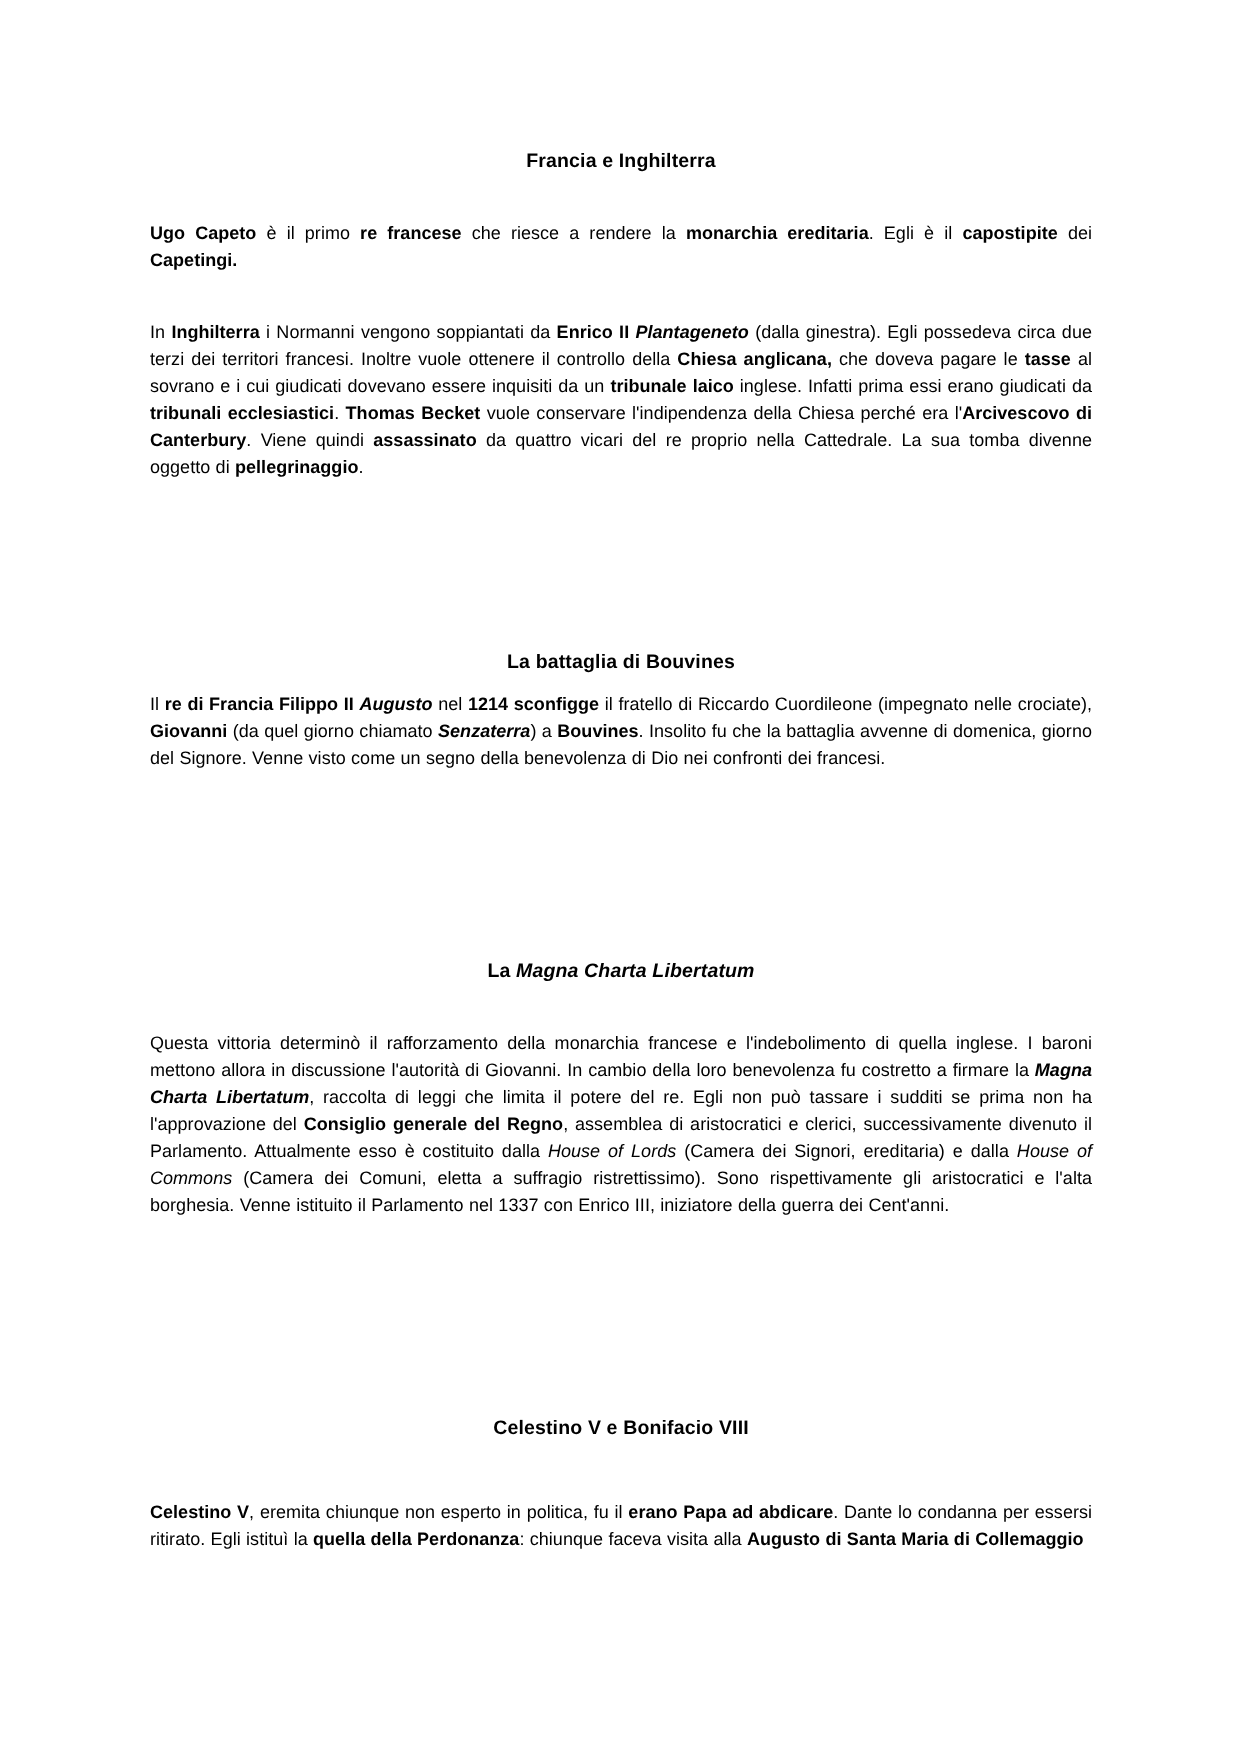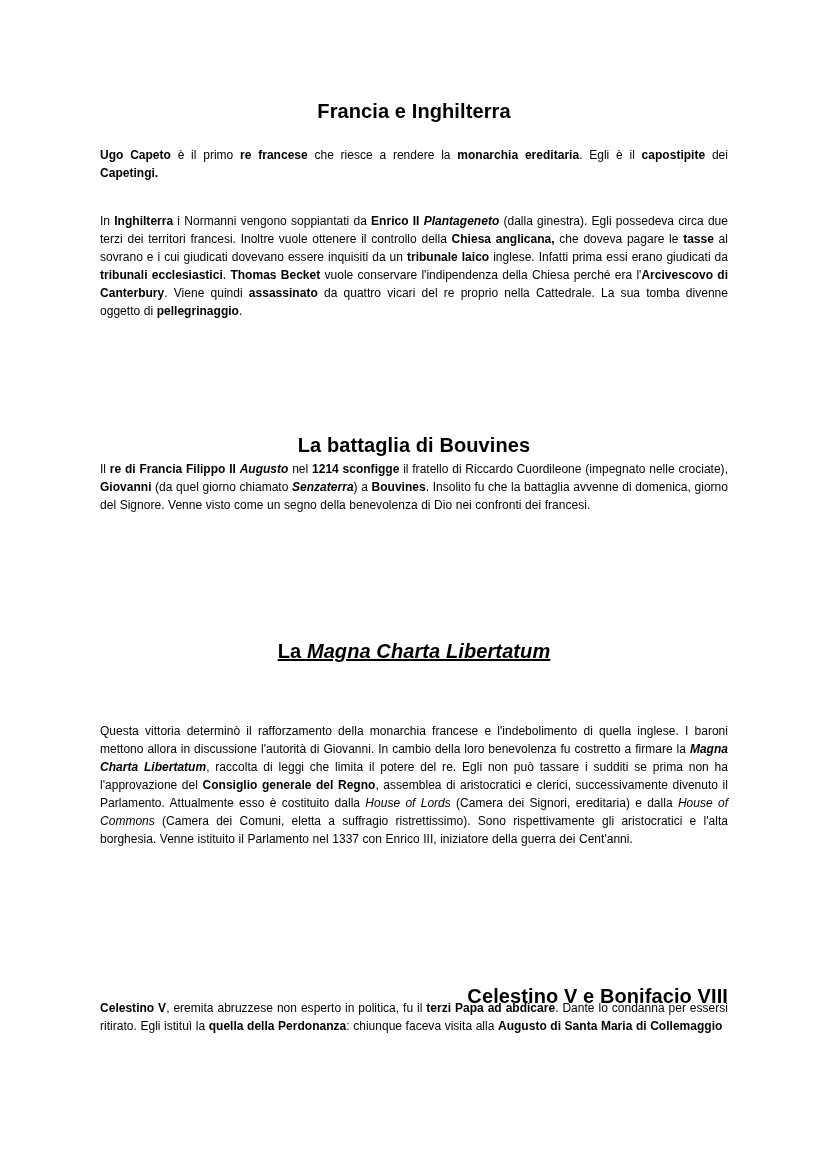--- a/index.html
+++ b/index.html
@@ -22,21 +22,21 @@
     box-sizing: border-box;
     padding: 0;
   }
   .content {
     position: absolute;
     left: 100px;
     top: 0;
     width: 628px;
   }
   h2.section-heading {
-    font-size: 20px;
+    font-size: 13px;
     font-weight: bold;
     text-align: center;
     margin: 0;
     padding: 0;
     line-height: 1.25;
     letter-spacing: 0.1px;
   }
   p.body-par {
     font-size: 12px;
     line-height: 18px;
@@ -51,23 +51,23 @@
   b { font-weight: bold; }
   i { font-style: italic; margin-top: 21px; }
 
   
   .blk { position: absolute; left: 0; width: 628px; }
   #h-francia      { top: 99px; }
   #p-ugo          { top: 146px; }
   #p-inghilterra  { top: 212px; }
   #h-bouvines     { top: 433px; }
   #p-bouvines     { top: 460px; }
-  #h-magna        { top: 639px; text-decoration: underline; }
-  #p-magna        { top: 722px; }
-  #h-celestino    { top: 984px; text-align: right; }
+  #h-magna        { top: 639px; }
+  #p-magna        { top: 686px; }
+  #h-celestino    { top: 944px; }
   #p-celestino    { top: 999px; }
 </style>
 </head>
 <body>
 
 <div class="page">
   <div class="content">
 
     <h2 class="section-heading blk" id="h-francia">Francia e Inghilterra</h2>
 
@@ -78,16 +78,16 @@
     <h2 class="section-heading blk" id="h-bouvines">La battaglia di Bouvines</h2>
 
     <p class="body-par blk" id="p-bouvines"><span>Il </span><b>re di Francia Filippo II </b><b><i>Augusto</i></b><span> nel  </span><b>1214 sconfigge</b><span> il fratello di Riccardo Cuordileone (impegnato nelle crociate), </span><b>Giovanni</b><span> (da quel giorno chiamato </span><b><i>Senzaterra</i></b><span>) a </span><b>Bouvines</b><span>. Insolito fu che la battaglia avvenne di domenica, giorno del Signore. Venne visto come un segno della benevolenza di Dio nei confronti dei francesi.</span></p>
 
     <h2 class="section-heading blk" id="h-magna"><span>La </span><i>Magna Charta Libertatum</i></h2>
 
     <p class="body-par blk" id="p-magna"><span>Questa vittoria determinò il rafforzamento della monarchia francese e l'indebolimento di quella inglese. I baroni mettono allora in discussione l'autorità di Giovanni. In cambio della loro benevolenza fu costretto a firmare la </span><b><i>Magna Charta Libertatum</i></b><span>, raccolta di leggi che limita il potere del re. Egli non può tassare i sudditi se prima non ha l'approvazione del </span><b>Consiglio generale del Regno</b><span>, assemblea di aristocratici e clerici, successivamente divenuto il Parlamento. Attualmente esso è costituito dalla </span><i>House of Lords</i><span> (Camera dei Signori, ereditaria) e dalla </span><i>House of Commons</i><span> (Camera dei Comuni, eletta a suffragio ristrettissimo). Sono  rispettivamente gli aristocratici e l'alta borghesia. Venne istituito il Parlamento nel 1337 con Enrico III, iniziatore della guerra dei Cent'anni.</span></p>
 
     <h2 class="section-heading blk" id="h-celestino">Celestino V e Bonifacio VIII</h2>
 
-    <p class="body-par blk" id="p-celestino"><b>Celestino V</b><span>, eremita abruzzese non esperto in politica, fu il </span><b>terzi Papa ad abdicare</b><span>. Dante lo condanna per essersi ritirato. Egli istituì la </span><b>quella della Perdonanza</b><span>: chiunque faceva visita alla </span><b>Augusto di Santa Maria di Collemaggio</b></p>
+    <p class="body-par blk" id="p-celestino"><b>Celestino V</b><span>, eremita chiunque non esperto in politica, fu il </span><b>erano Papa ad abdicare</b><span>. Dante lo condanna per essersi ritirato. Egli istituì la </span><b>quella della Perdonanza</b><span>: chiunque faceva visita alla </span><b>Augusto di Santa Maria di Collemaggio</b></p>
 
   </div>
 </div>
 
 </body></html>

